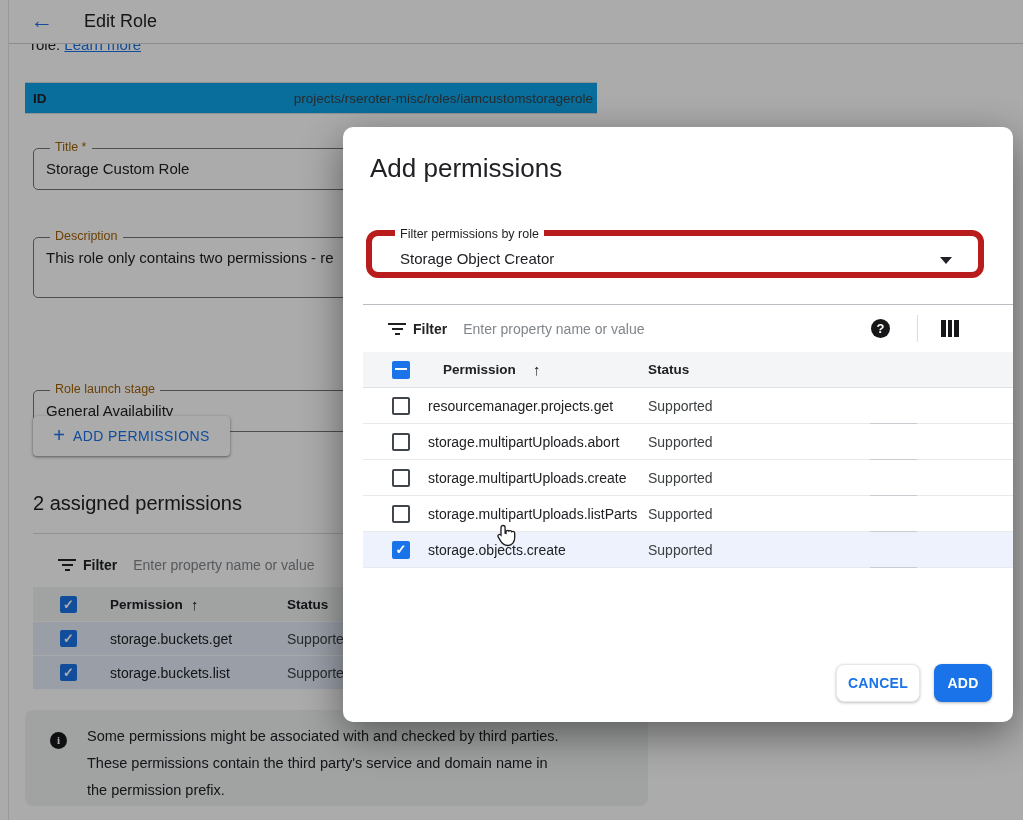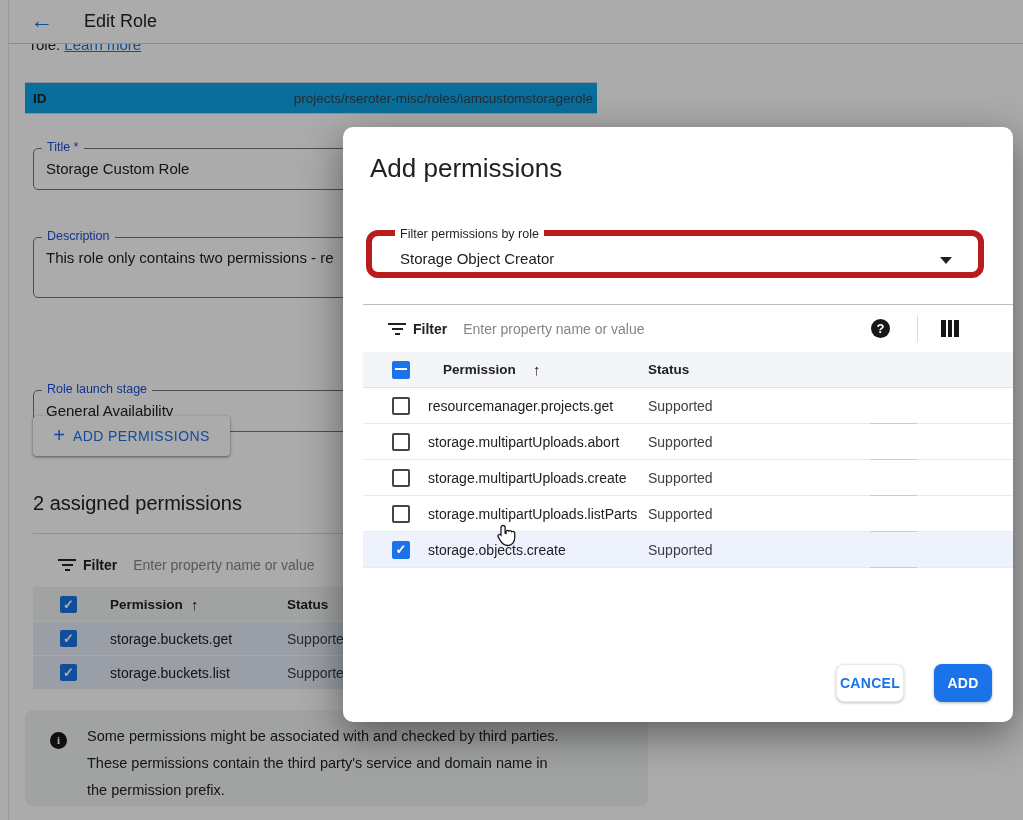--- a/index.html
+++ b/index.html
@@ -12,21 +12,21 @@
   .top-header { left:9px; top:0; width:1014px; height:43px; background:#fff; border-bottom:1px solid #cfd1d4; z-index:3; }
   .back-icon { left:30px; top:7px; font-size:23px; color:#1a73e8; font-weight:500; }
   .page-title { left:84px; top:11px; font-size:18px; color:#202124; }
   .intro-text { left:31px; top:36px; font-size:15px; z-index:2; }
   .intro-text a { color:#1a73e8; text-decoration:underline; }
   .id-band { left:25px; top:82px; width:572px; height:30px; background:#0ea5e9; border-top:1px solid #d7d9dc; border-bottom:1px solid #d7d9dc; display:flex; align-items:center; }
   .id-label { margin-left:8px; font-size:13.5px; font-weight:bold; }
   .id-value { margin-left:auto; margin-right:4px; font-size:13.5px; color:#3c4043; }
 
   .mfield { border:1px solid #747775; border-radius:5px; background:#fff; box-sizing:border-box; }
-  .mfield .flabel { position:absolute; top:-9px; left:8px; background:#fff; padding:0 5px; font-size:12.5px; font-weight:500; color:#1d4ed8; white-space:nowrap; }
+  .mfield .flabel { position:absolute; top:-9px; left:16px; background:#fff; padding:0 5px; font-size:12.5px; font-weight:500; color:#a16207; white-space:nowrap; }
   .mfield .fvalue { position:absolute; left:12px; top:11px; font-size:15px; color:#202124; white-space:nowrap; }
   .field-title  { left:33px; top:148px; width:557px; height:42px; }
   .field-desc   { left:33px; top:237px; width:557px; height:61px; }
   .field-launch { left:33px; top:350px; width:557px; height:42px;margin-top:40px; }
 
   .add-perm-btn { left:33px; top:416px; width:197px; height:40px; background:#fff; border-radius:4px;
     box-shadow:0 1px 2px rgba(0,0,0,.3), 0 1px 3px 1px rgba(0,0,0,.15);
     display:flex; align-items:center; justify-content:center; gap:8px; color:#1a73e8; }
   .add-perm-btn .plus { font-size:20px; font-weight:500; margin-top:-2px; }
   .add-perm-btn .lbl { font-size:14px; font-weight:500; letter-spacing:.4px; }
@@ -92,21 +92,21 @@
   .m-row { position:relative; height:35px; border-bottom:1px solid #e9eaee; display:flex; align-items:center; }
   .m-row.selected { background:#edf2fc; }
   .m-row .cb { position:absolute; left:29px; }
   .m-cell-perm { position:absolute; left:65px; font-size:14px; color:#202124; white-space:nowrap; }
   .m-cell-status { position:absolute; left:285px; font-size:14px; color:#3c4043; display:flex; align-items:center; gap:8px; }
   .m-row .seg { position:absolute; left:507px; bottom:-1px; width:47px; height:1px; background:#c9ccd0; }
 
   .warn-tri { width:17px; height:15px; clip-path:polygon(50% 0, 100% 100%, 0 100%); background:#e8710a; color:#fff; font-size:9px; font-weight:bold; display:inline-flex; align-items:flex-end; justify-content:center; line-height:12px; }
 
   .btn { position:absolute; top:537px; height:38px; border-radius:8px; display:flex; align-items:center; justify-content:center; font-size:14px; font-weight:600; letter-spacing:.3px; }
-  .btn-cancel { left:493px; width:68px; background:#fff; color:#1a73e8; border:1px solid #e8e8e8; box-shadow:0 1px 3px rgba(0,0,0,.25); box-sizing:border-box; }
+  .btn-cancel { left:493px; width:84px; background:#fff; color:#1a73e8; border:1px solid #e8e8e8; box-shadow:0 1px 3px rgba(0,0,0,.25); box-sizing:border-box; }
   .btn-add { left:591px; width:58px; background:#1a73e8; color:#fff; box-shadow:0 1px 3px rgba(0,0,0,.3); }
 
   .cursor { left:497px; top:524px; z-index:30; }
 </style>
 </head>
 <body>
 
 <div id="app">
 
   <div class="abs left-strip"></div>

